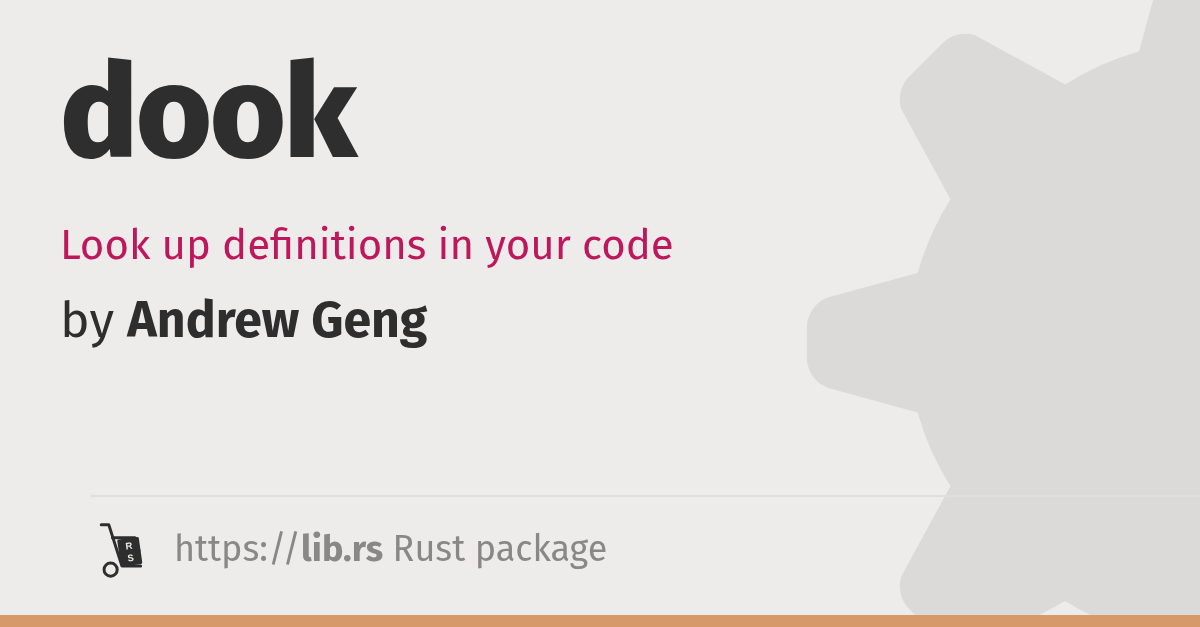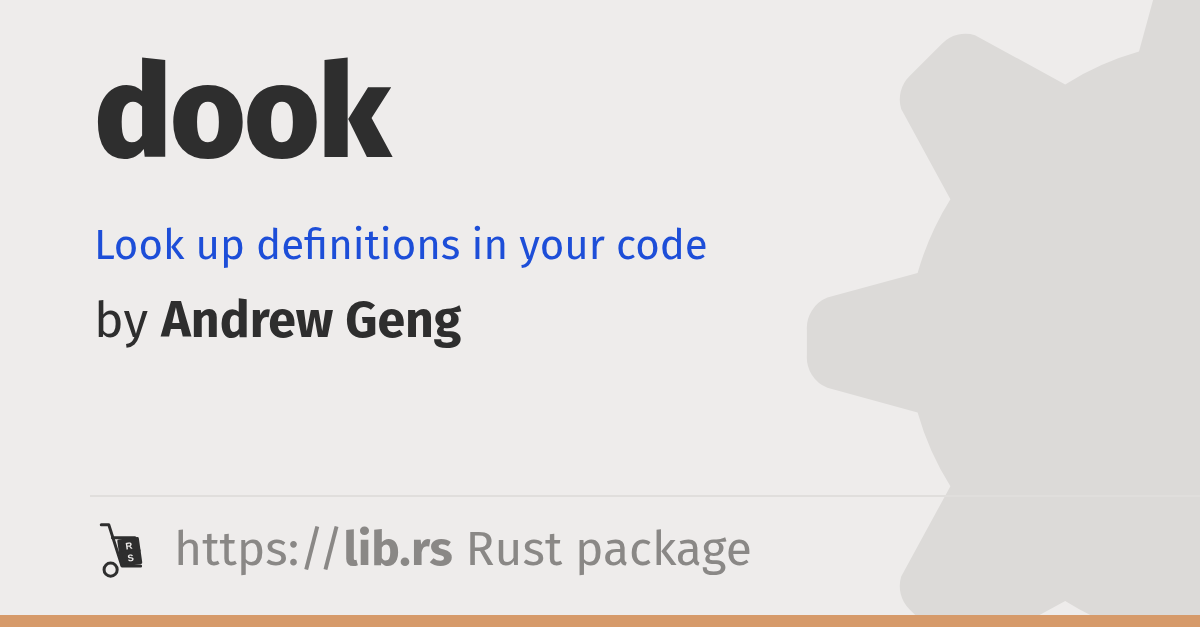--- a/index.html
+++ b/index.html
@@ -13,34 +13,34 @@
     position: absolute;
     right: -390px;
     top: 50%;
     transform: translateY(-50%);
     width: 820px;
     height: 820px;
     pointer-events: none;
   }
   .content {
     position: relative;
-    padding: 40px 90px 0 94px;
+    padding: 40px 90px 0 60px;
     height: 100%;
   }
   .title {
     font-size: 130px;
     font-weight: 800;
     color: #2e2e2e;
     letter-spacing: -2px;
     line-height: 1.05;
     margin-top: 5px;
   }
   .desc {
     font-size: 42px;
-    color: #1d4ed8;
+    color: #be185d;
     margin-top: 38px;
     font-weight: 400;
   }
   .byline {
     font-size: 50px;
     color: #2e2e2e;
     margin-top: 20px;
   }
   .byline .by { font-weight: 400; }
   .byline .author { font-weight: 700; }
@@ -59,21 +59,21 @@
     display: flex;
     align-items: center;
     gap: 24px;
   }
   .logo {
     width: 60px;
     height: 60px;
     flex-shrink: 0;
   }
   .url {
-    font-size: 48px;
+    font-size: 36px;
     color: #8a8886;
     font-weight: 400;
   }
   .url .bold { font-weight: 700; color: #8a8886; }
   .bottom-bar {
     position: absolute;
     left: 0; right: 0; bottom: 0;
     height: 12px;
     background: #d69a6a;
   }

